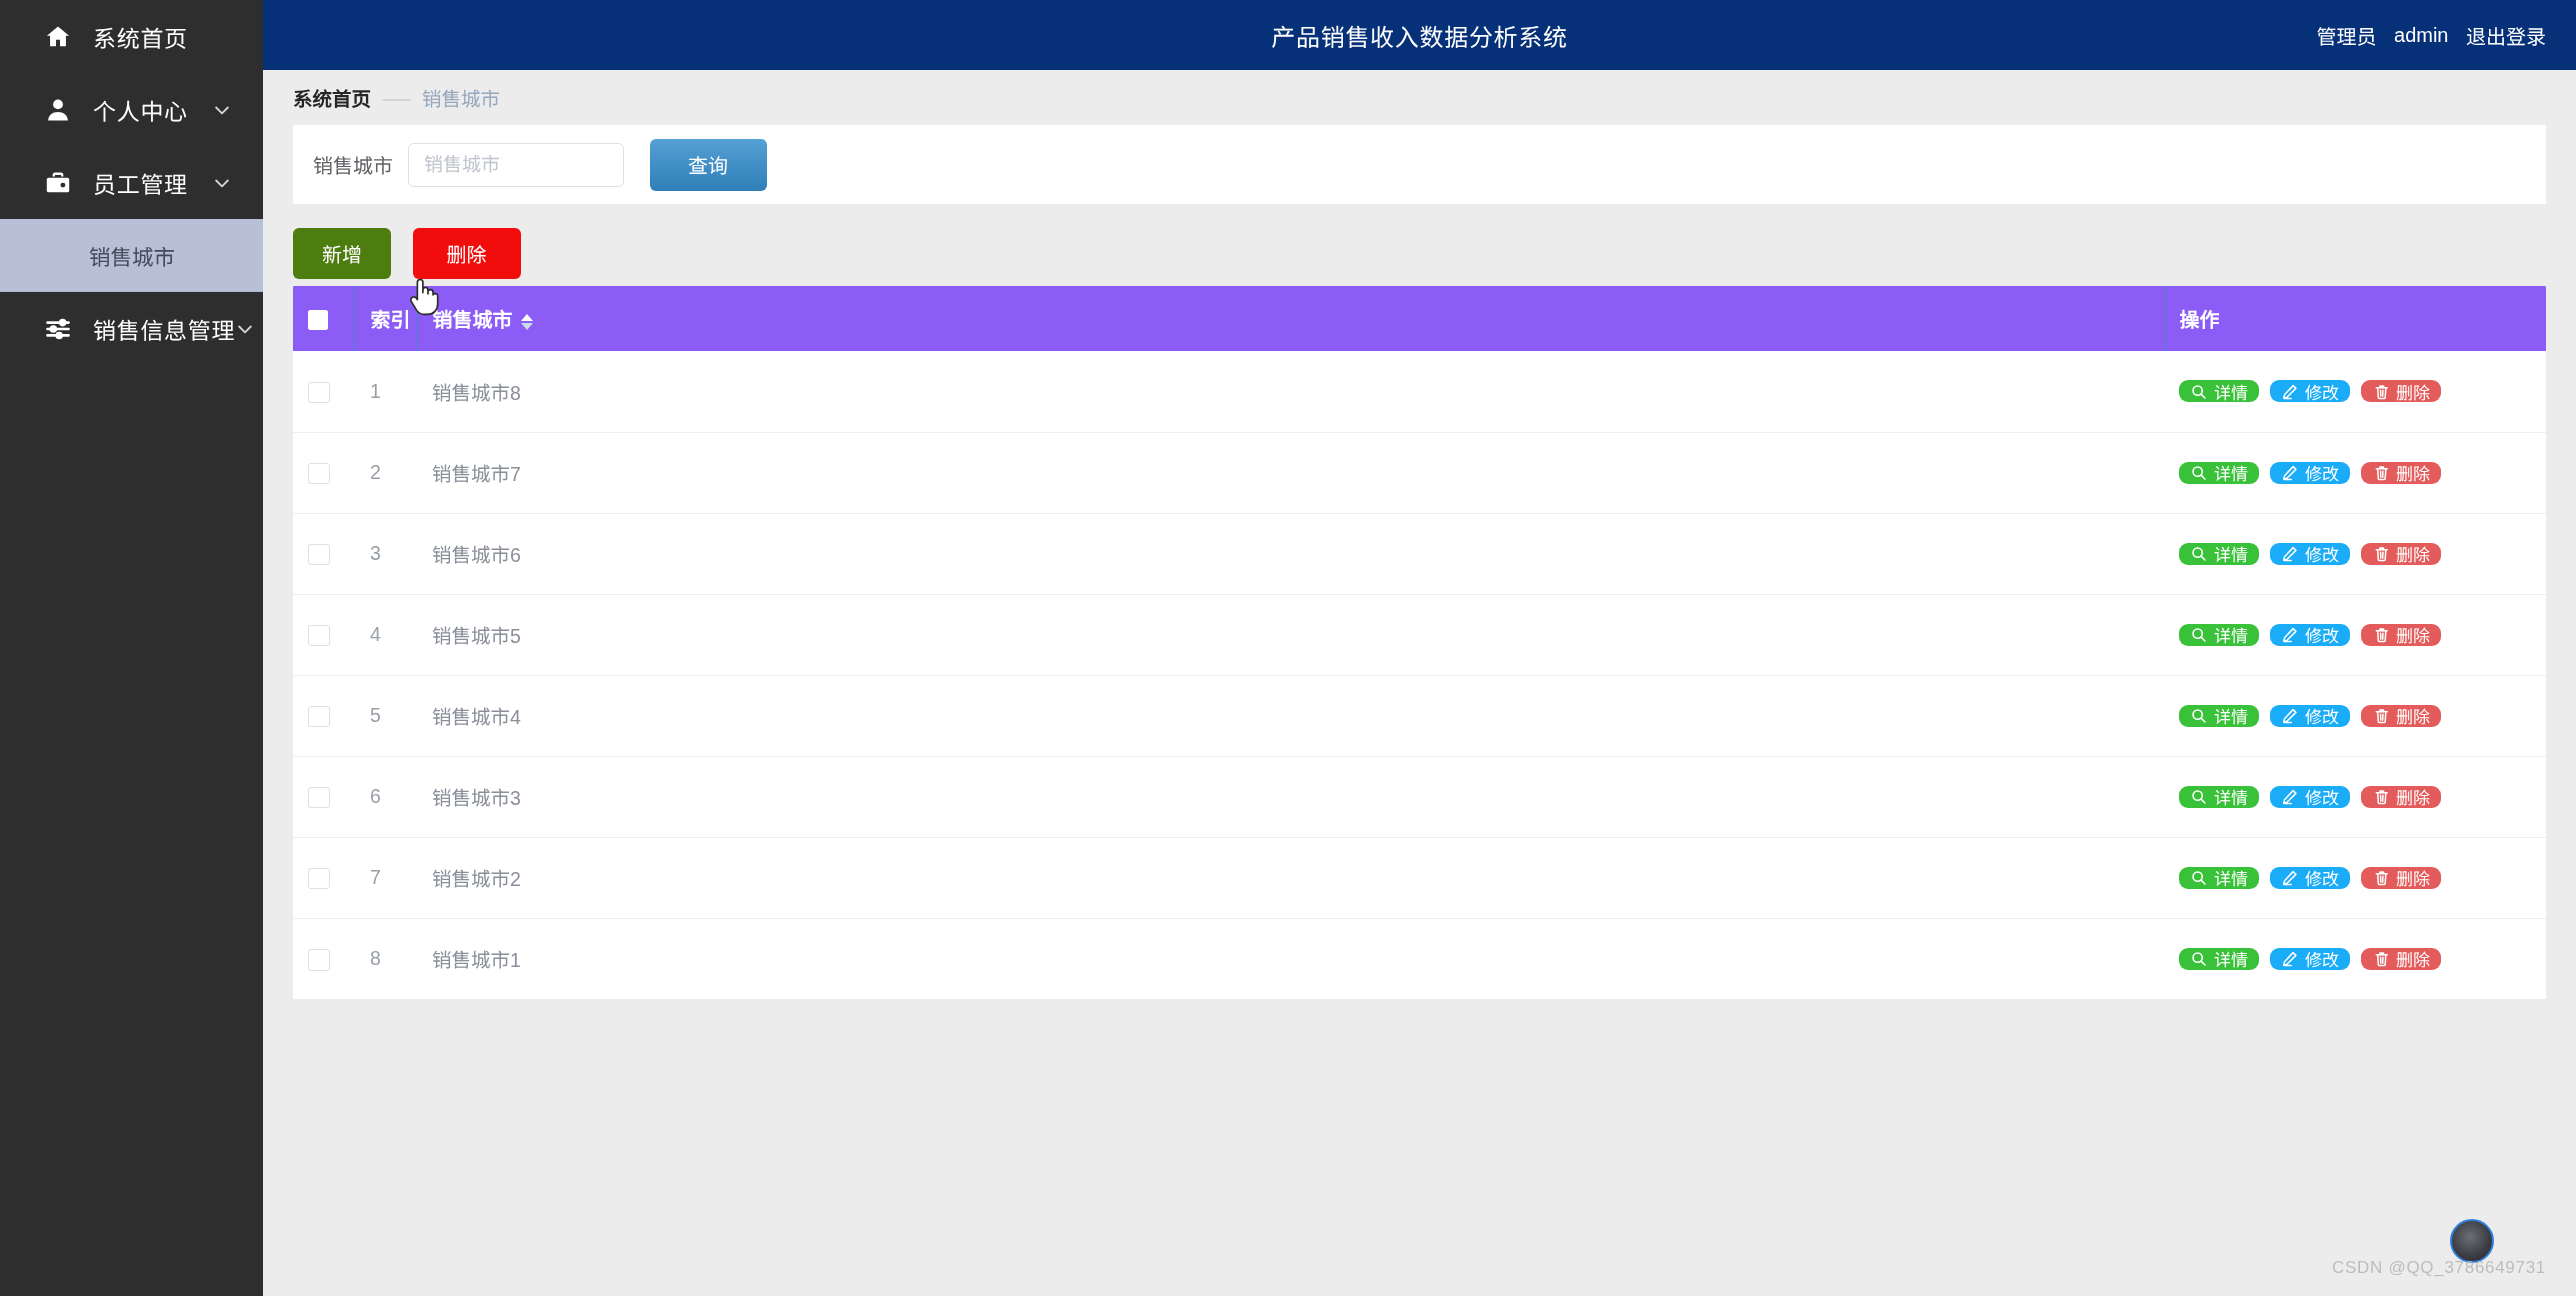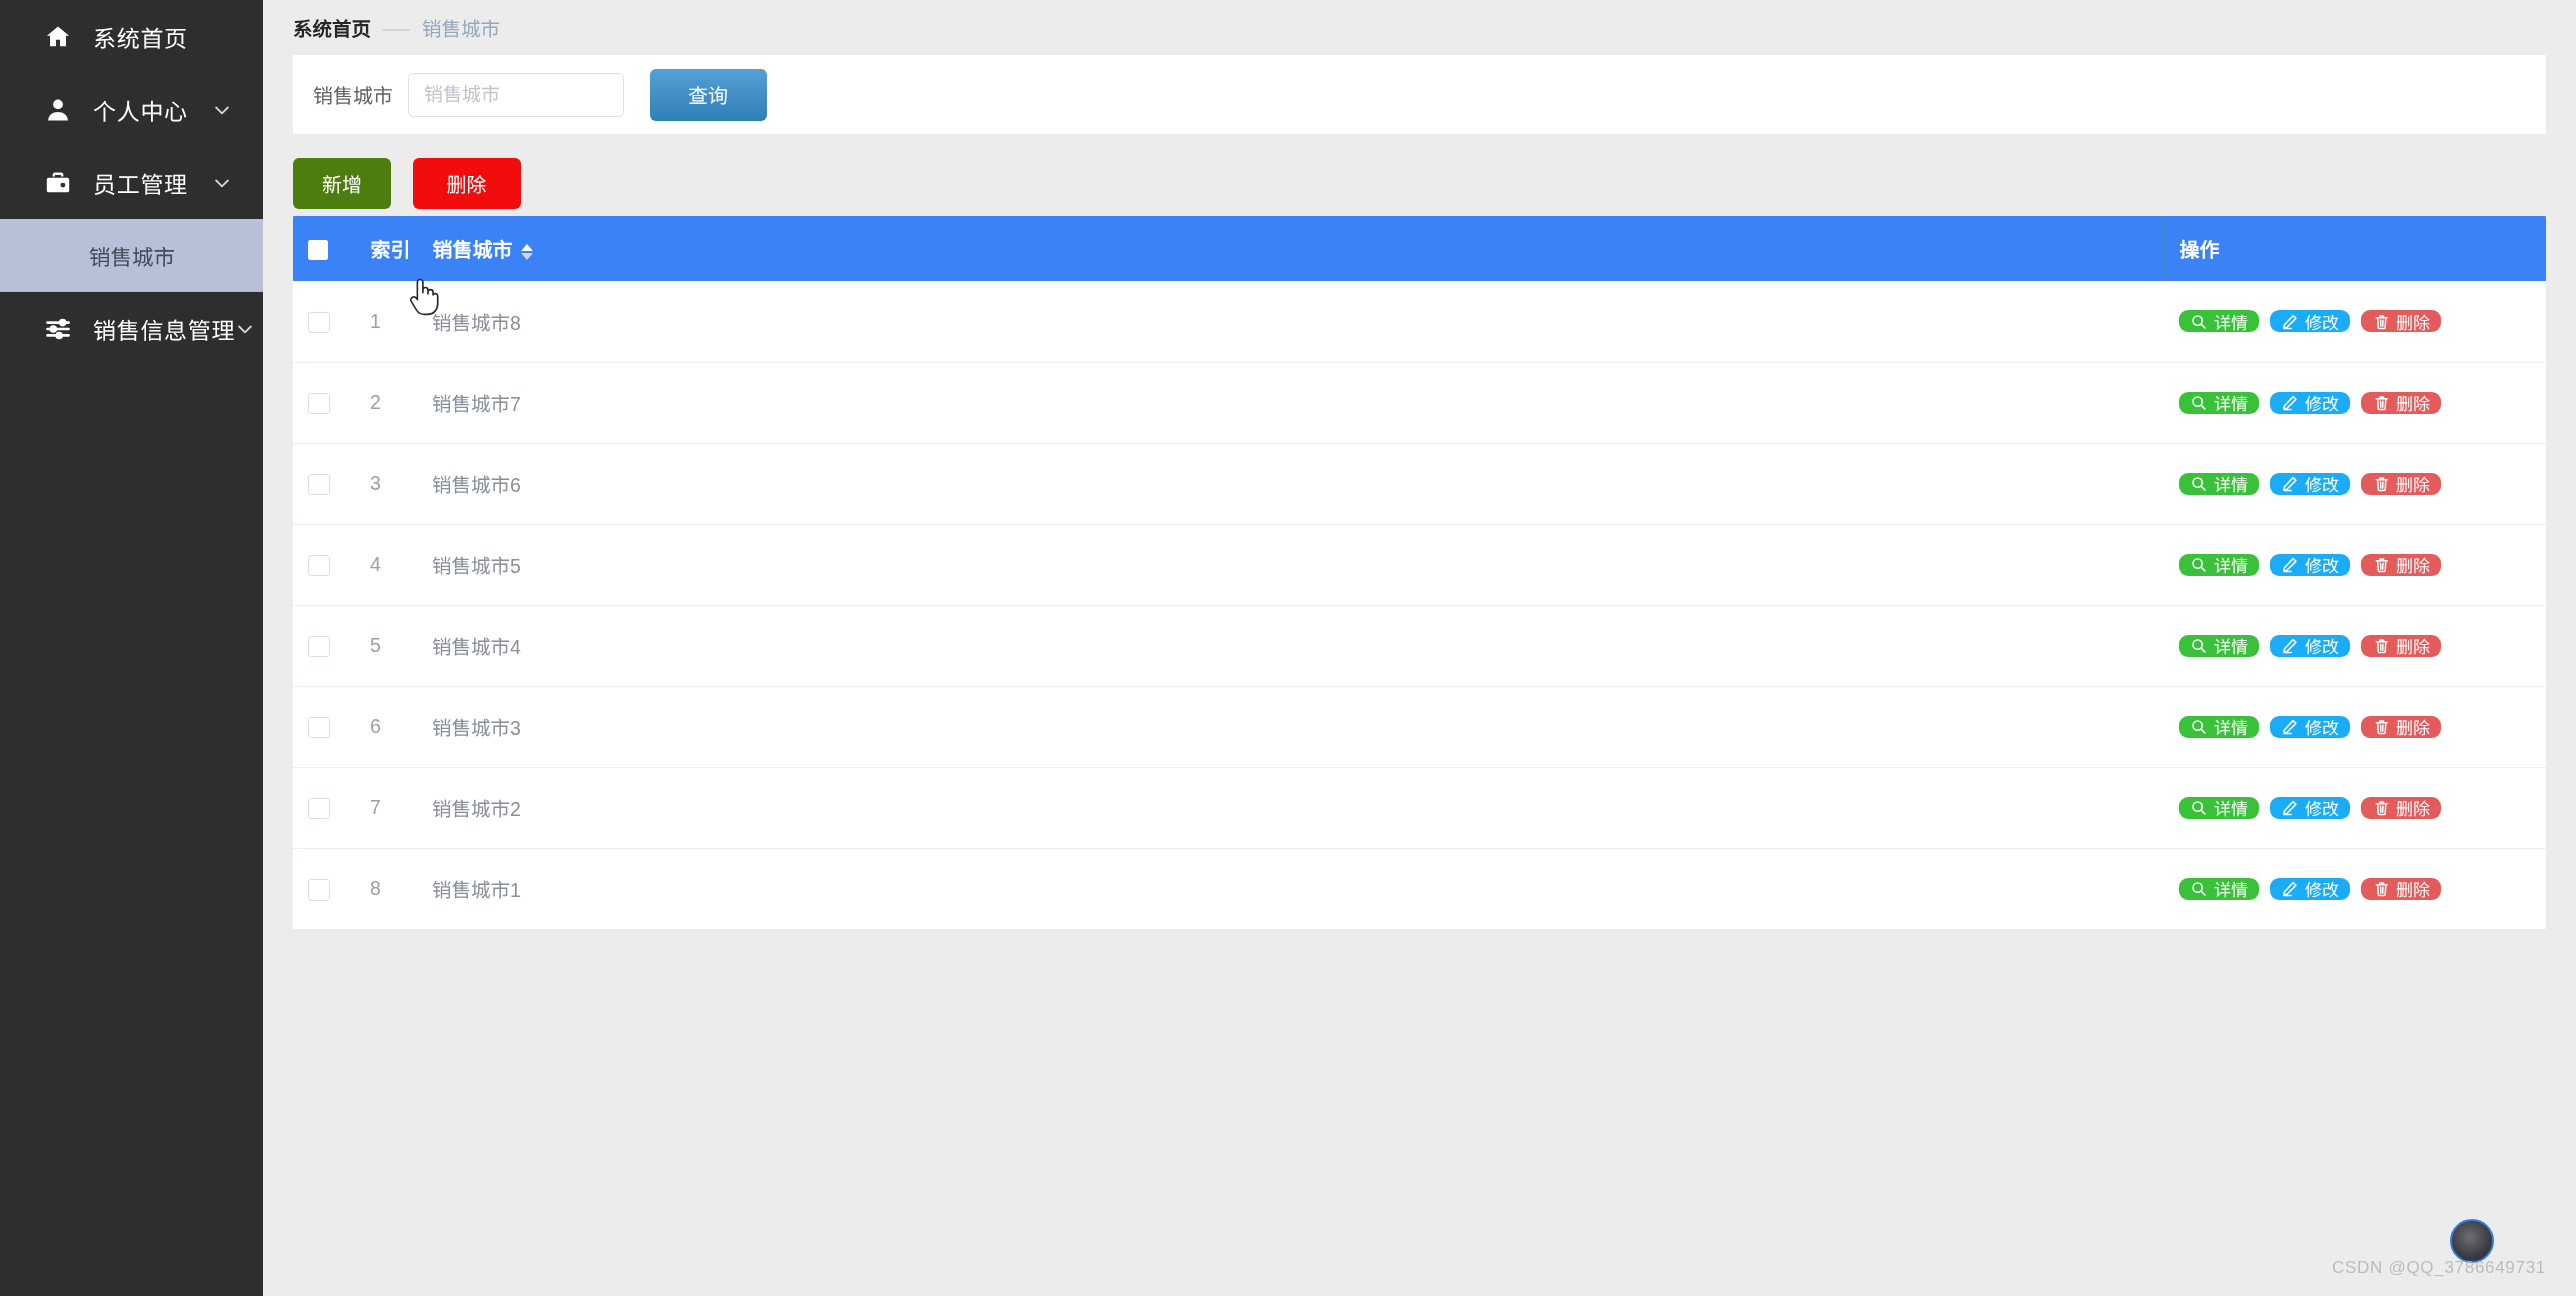--- a/index.html
+++ b/index.html
@@ -150,21 +150,21 @@
   .btn-del { background: #f20d0d; width: 108px; }
 
   
   #table-wrap {
     background: #ffffff;
     border-radius: 1.3px;
     overflow: hidden;
   }
   table { width: 100%; border-collapse: collapse; table-layout: fixed; }
   thead th {
-    background: #3b82f6;
+    background: #8b5cf6;
     color: #ffffff;
     font-size: 20px;
     font-weight: bold;
     height: 65px;
     text-align: left;
     padding: 0 15px;
     border-right: 0.7px solid #4688bf;
     vertical-align: middle;
     white-space: nowrap;
   }
@@ -329,20 +329,28 @@
         <svg viewBox="0 0 24 24" fill="none" stroke="#d6d6d6" stroke-width="2.2" stroke-linecap="round" stroke-linejoin="round">
             <polyline points="5 9 12 16 19 9"></polyline>
           </svg>
       </span>
     </div>
 
   </nav>
 
   <div id="right">
 
+    <header id="topbar">
+      <div class="app-title">产品销售收入数据分析系统</div>
+      <div class="user-zone">
+        <span>管理员</span>
+        <span>admin</span>
+        <span class="logout">退出登录</span>
+      </div>
+    </header>
 
     <div id="content">
 
       <div id="breadcrumb">
         <span class="crumb-home">系统首页</span>
         <span class="crumb-sep">⸺</span>
         <span class="crumb-cur">销售城市</span>
       </div>
 
       <div id="search-card">

